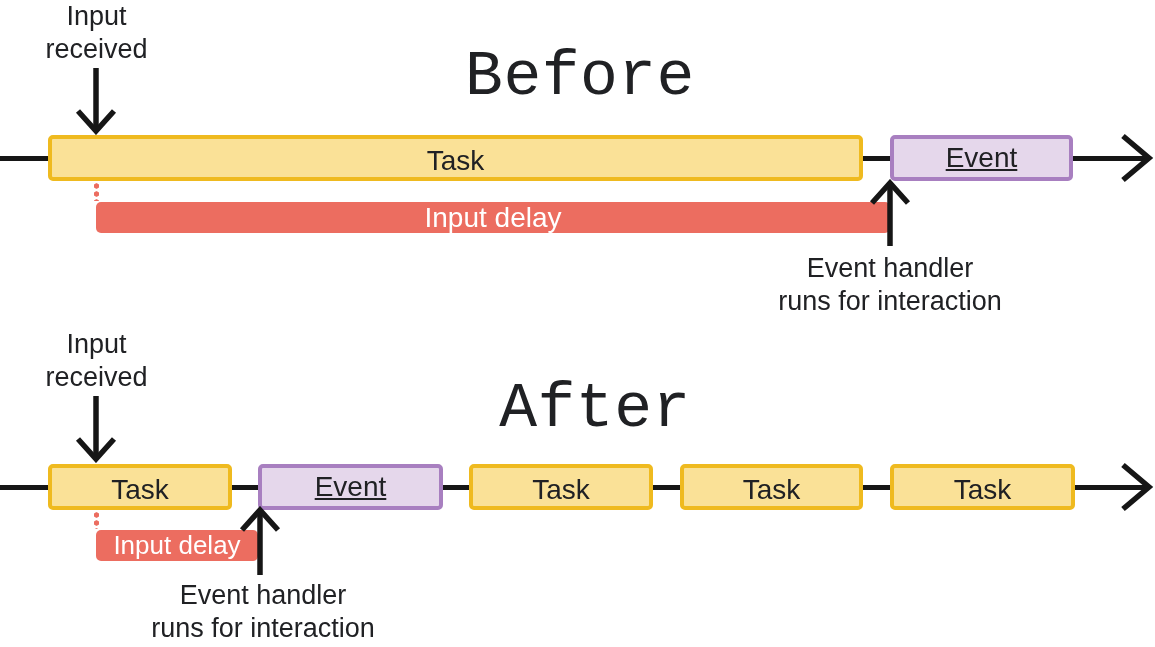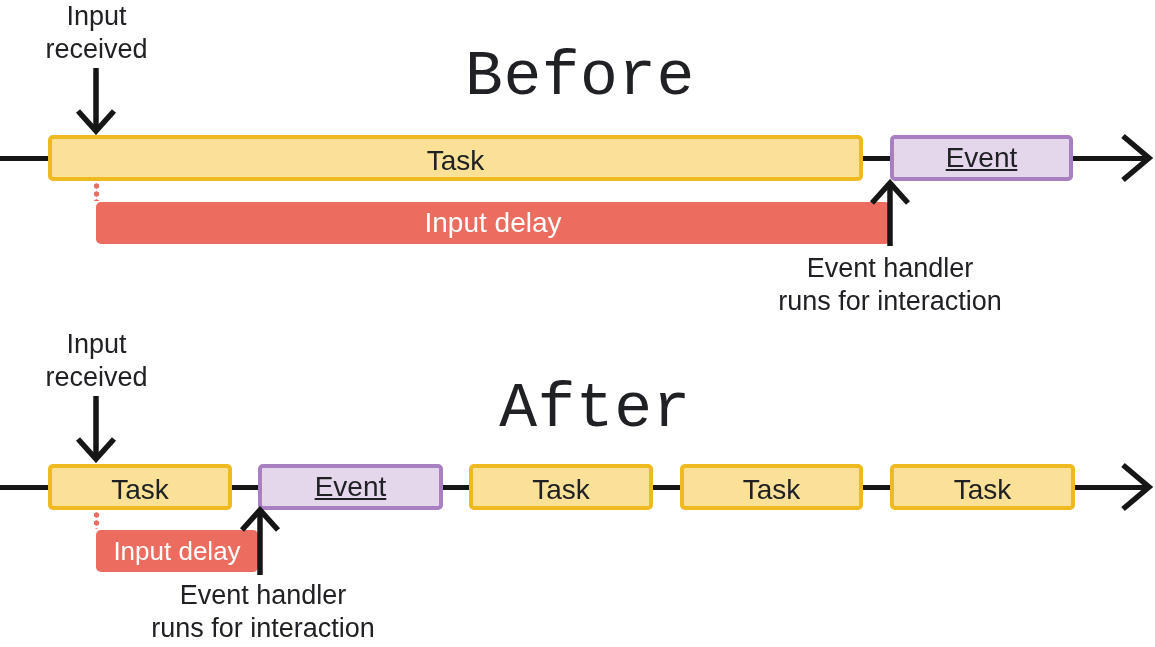--- a/index.html
+++ b/index.html
@@ -48,21 +48,21 @@
     border-color:var(--task-border,#EFBA1F);
     align-items:flex-end;
   }
   .box.event{
     background:var(--event-fill,#E5D7EB);
     border-color:var(--event-border,#A87FC0);
     text-decoration:underline;
   }
   .delay-bar{
     position:absolute;
-    height:42px;
+    height:31px;
     background:var(--input-delay-fill,#EC6D60);
     border-radius:5px;
     display:flex;align-items:center;justify-content:center;
     font-size:28px;
     color:#ffffff;
   }
   .dotted-line{
     position:absolute;
     width:5px;
     background-image:radial-gradient(circle at 2.5px 3px, var(--input-delay-fill,#EC6D60) 2.4px, transparent 2.9px);

